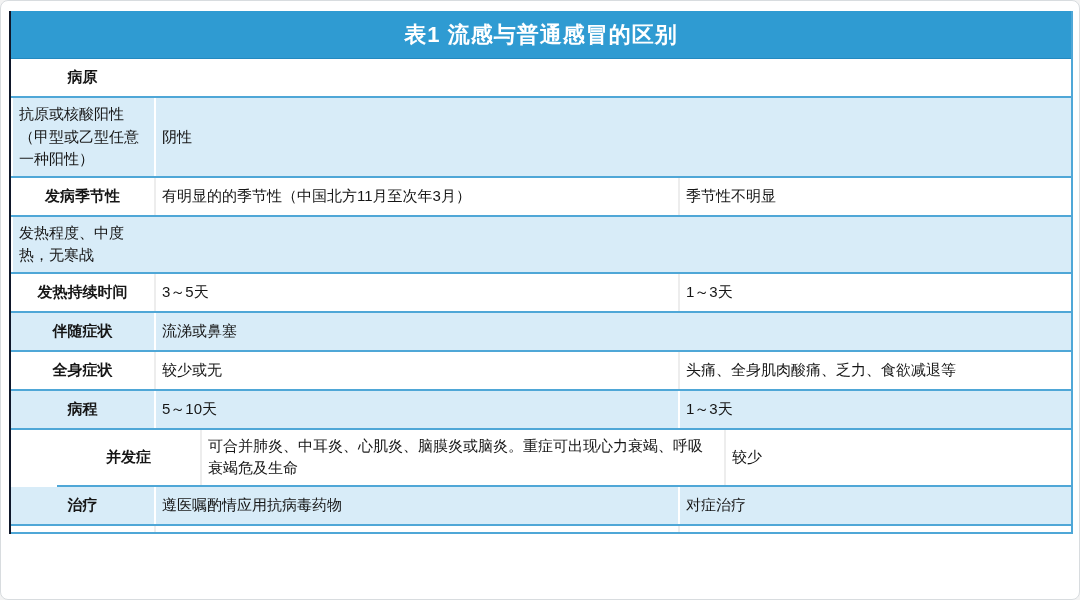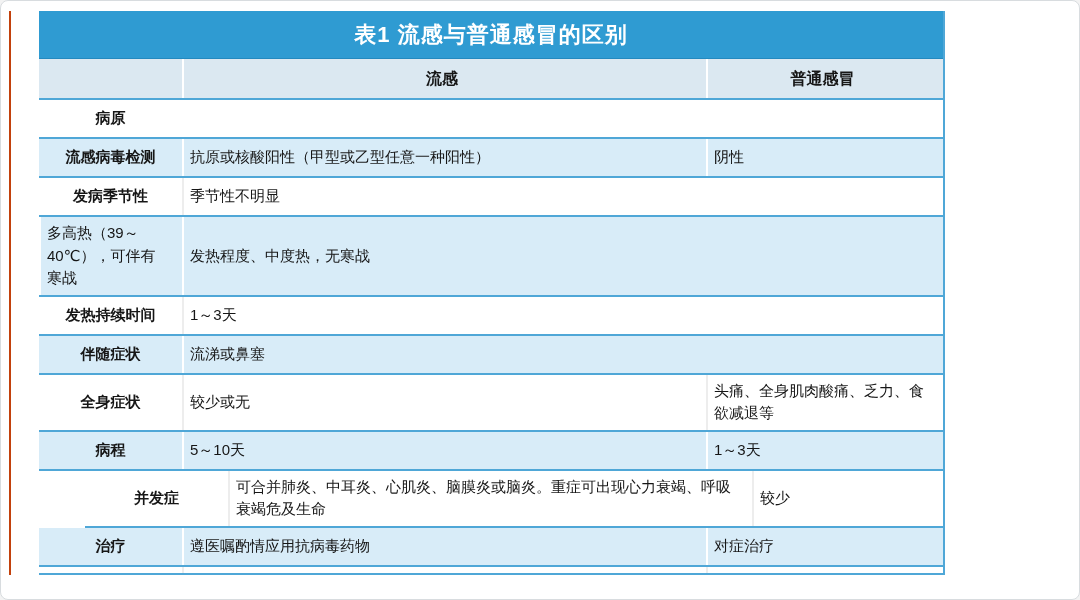--- a/index.html
+++ b/index.html
@@ -18,25 +18,24 @@
     box-sizing: border-box;
     background: #ffffff;
     border: 1px solid #d8dcdf;
     border-radius: 8px;
     overflow: hidden;
   }
   .table {
     position: absolute;
     left: 8px;
     top: 10px;
-    width: 936px;
+    width: 1064px;
     box-sizing: border-box;
-    border-left: 2px solid #c2410c;
+    border-left: 2px solid #0f172a;
     border-right: 2px solid #4fa7d7;
-    padding-left: 28px;
   }
   .title-bar {
     height: 47px;
     background: #2f9bd2;
     border-bottom: 1px solid #2489bf;
     color: #ffffff;
     font-size: 22px;
     font-weight: bold;
     display: flex;
     align-items: center;
@@ -89,51 +88,46 @@
 </head>
 <body>
 
 <div class="page">
   <div class="table">
 
     <div class="title-bar">
       <span>表1 流感与普通感冒的区别</span>
     </div>
 
-    <div class="row header-row">
-      <div class="cell c-label"></div>
-      <div class="cell c-flu">流感</div>
-      <div class="cell c-cold">普通感冒</div>
-    </div>
 
     <div class="rows">
 
       <div class="row h-std">
         <div class="cell c-label">病原</div>
       </div>
 
 
       <div class="row h-std">
-        <div class="cell c-label">流感病毒检测</div>
         <div class="cell c-flu">抗原或核酸阳性（甲型或乙型任意一种阳性）</div>
         <div class="cell c-cold">阴性</div>
       </div>
 
       <div class="row h-std">
         <div class="cell c-label">发病季节性</div>
+        <div class="cell c-flu">有明显的的季节性（中国北方11月至次年3月）</div>
         <div class="cell c-cold">季节性不明显</div>
       </div>
 
       <div class="row h-std">
-        <div class="cell c-flu">多高热（39～40℃），可伴有寒战</div>
         <div class="cell c-cold">发热程度、中度热，无寒战</div>
       </div>
 
       <div class="row h-std">
         <div class="cell c-label">发热持续时间</div>
+        <div class="cell c-flu">3～5天</div>
         <div class="cell c-cold">1～3天</div>
       </div>
 
       <div class="row h-std">
         <div class="cell c-label">伴随症状</div>
         <div class="cell c-cold">流涕或鼻塞</div>
       </div>
 
       <div class="row h-std">
         <div class="cell c-label">全身症状</div>

